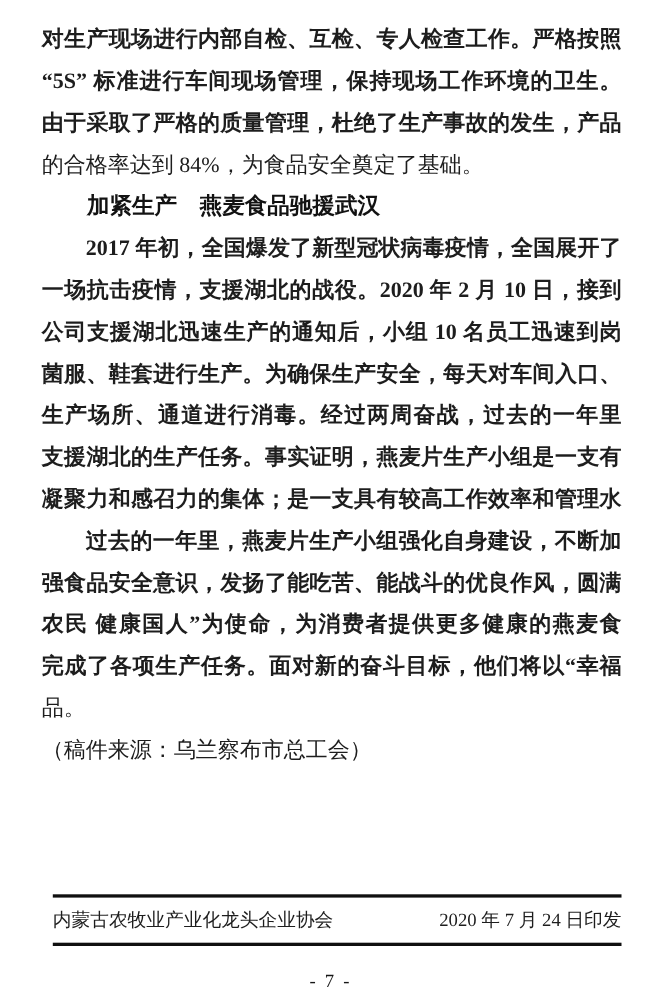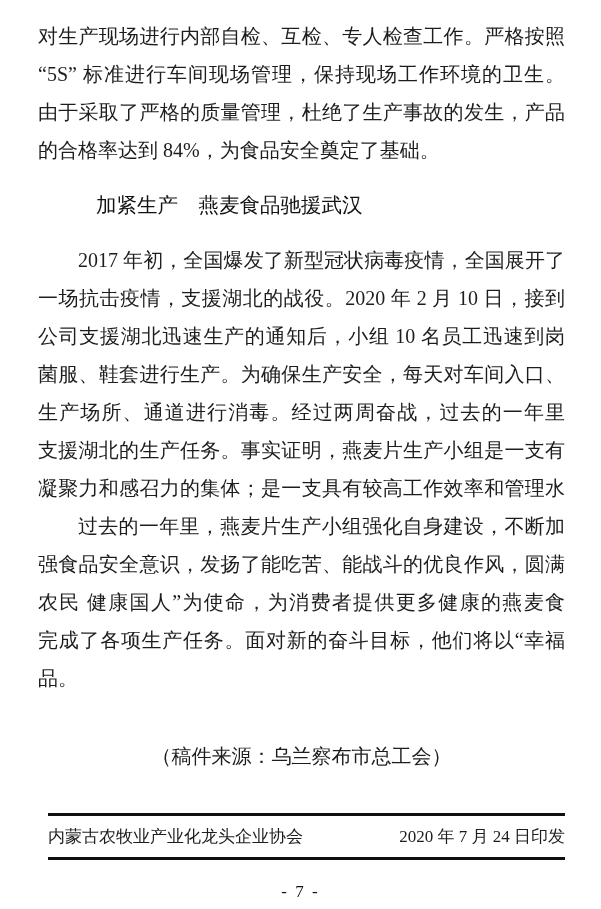--- a/index.html
+++ b/index.html
@@ -19,37 +19,37 @@
   }
   .line {
     height: 38px;
     line-height: 38px;
     white-space: nowrap;
   }
   .line.fill {
     white-space: normal;
     text-align: justify;
     text-align-last: justify;
+    font-weight: bold;
   }
   .line.indent { text-indent: 2em; }
   .heading {
-    margin: 17px;
+    margin: 0;
     height: 38px;
     line-height: 38px;
     padding-left: 2em;
     font-size: 20.5px;
-    font-weight: 400;
+    font-weight: 700;
     color: #121212;
     font-family: "Liberation Sans", "DejaVu Sans", sans-serif;
   }
   .attribution {
     height: 38px;
     line-height: 38px;
-    text-align: center;
-    margin-top: 40px;
+    text-align: left;
   }
   .footer {
     position: absolute;
     left: 48px; right: 36px;
     top: 813px;
     border-top: 3px solid #101010;
     border-bottom: 3px solid #101010;
   }
   .footer-row {
     display: flex;

